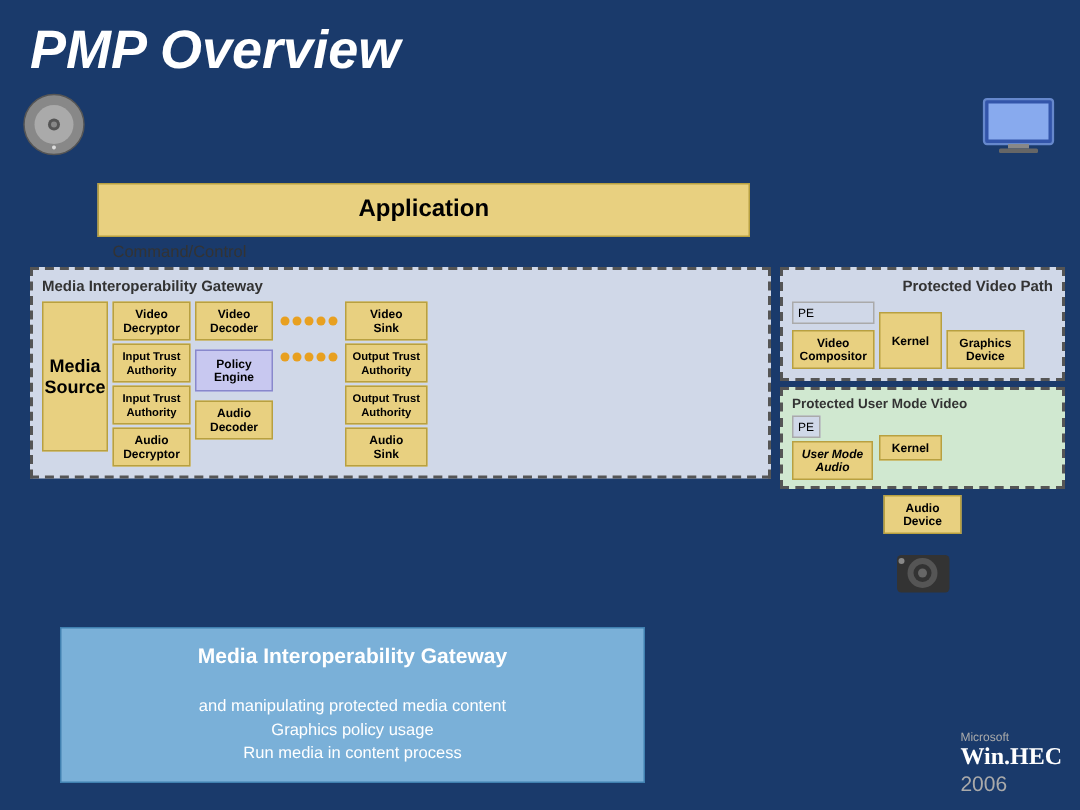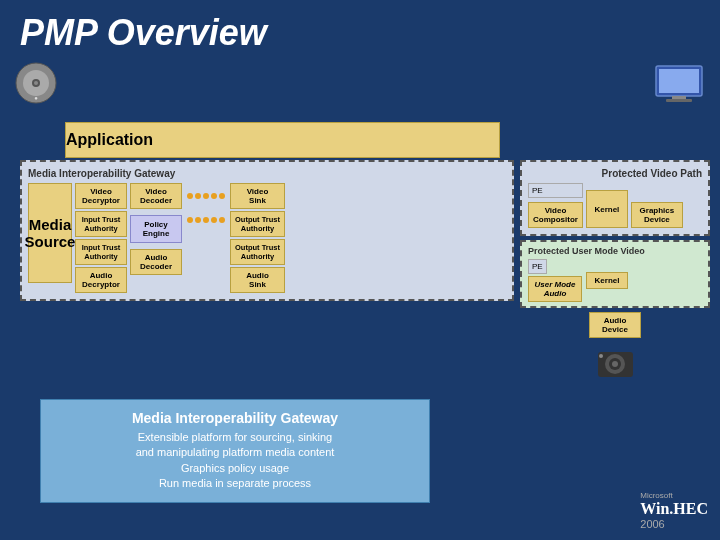--- a/index.html
+++ b/index.html
@@ -18,20 +18,21 @@
       font-size: 36px;
       font-weight: bold;
       padding: 12px 20px 6px 20px;
       font-style: italic;
     }
 
     
     .application-box {
       background: #e8d080;
       border: 1px solid #b8a040;
+      text-align: center;
       padding: 8px 0;
       font-weight: bold;
       font-size: 16px;
       width: 370px;
       margin: 0 auto 0 30px;
       position: relative;
     }
 
     
     .cd-icon {
@@ -277,21 +278,21 @@
       color: #aaa;
       text-align: left;
     }
     .winhec-brand {
       font-size: 16px;
       font-weight: bold;
       color: #fff;
       font-family: Liberation Serif, serif;
     }
     .winhec-year {
-      font-size: 11px;
+      font-size: 14px;
       color: #aaa;
     }
 
     .pvp-col {
       display: flex;
       flex-direction: column;
       gap: 2px;
     }
 
     
@@ -349,28 +350,29 @@
 </div>
 
 <div class="full-layout" style="margin-top:62px;">
 
   <div style="margin-left:55px; margin-right:210px; margin-bottom:2px;">
     <div class="application-box" style="width:100%;margin:0;">
       <span style="font-size:16px;font-weight:bold;">Application</span>
     </div>
   </div>
 
+  <div class="cmd-control-label" style="margin-left:65px;">Command/Control</div>
 
   <div class="top-row" style="margin-left:10px;">
 
     <div class="mig-box" style="flex:1;">
       <div class="mig-title">Media Interoperability Gateway</div>
       <div class="mig-inner">
 
-        <div class="media-source-box" style="font-size:15px;min-height:100px;">
+        <div class="media-source-box" style="font-size:12px;min-height:100px;">
           <span style="white-space:pre-line;">Media
 Source</span>
         </div>
 
         <div class="comp-col" style="gap:2px;">
           <div class="comp-box" style="font-size:8px;"><span style="white-space:pre-line;">Video
 Decryptor</span></div>
           <div class="comp-box" style="font-size:7.5px;"><span style="white-space:pre-line;">Input Trust
 Authority</span></div>
           <div class="comp-box" style="font-size:7.5px;"><span style="white-space:pre-line;">Input Trust
@@ -462,24 +464,24 @@
         </svg>
       </div>
 
     </div>
 
   </div>
 
   <div class="mig-desc-box">
     <div class="mig-desc-title">Media Interoperability Gateway</div>
     <div class="mig-desc-body">
-      <span>Extensible platform for sourcing, sinking</span><br>
-      <span>and manipulating platform media content</span><br>
+      <br>
+      <span>and manipulating protected media content</span><br>
       <span>Graphics policy usage</span><br>
-      <span>Run media in separate process</span>
+      <span>Run media in content process</span>
     </div>
   </div>
 
 </div>
 
 <div class="winhec-logo" style="position:absolute;right:12px;bottom:10px;">
   <div style="font-size:8px;color:#aaa;">Microsoft</div>
   <div class="winhec-brand">Win.HEC</div>
   <div class="winhec-year">2006</div>
 </div>

